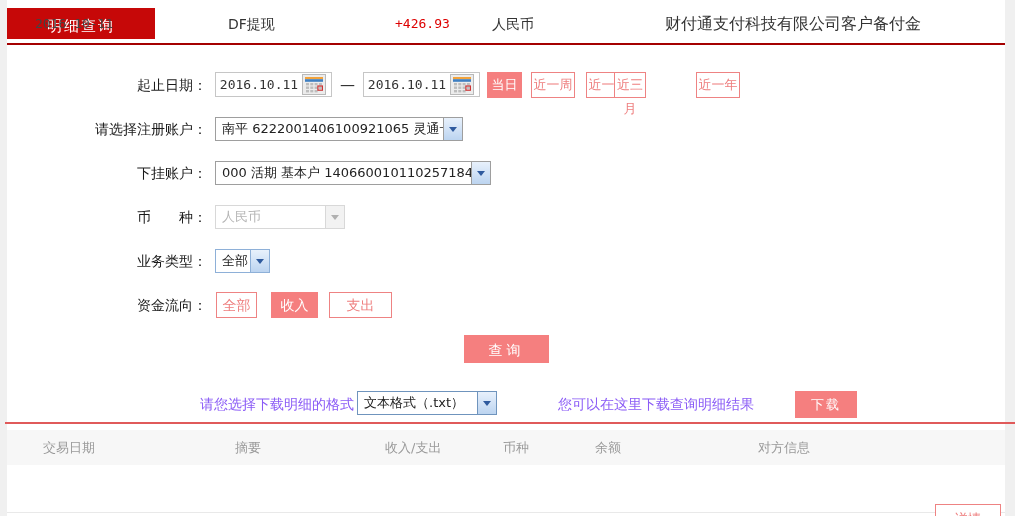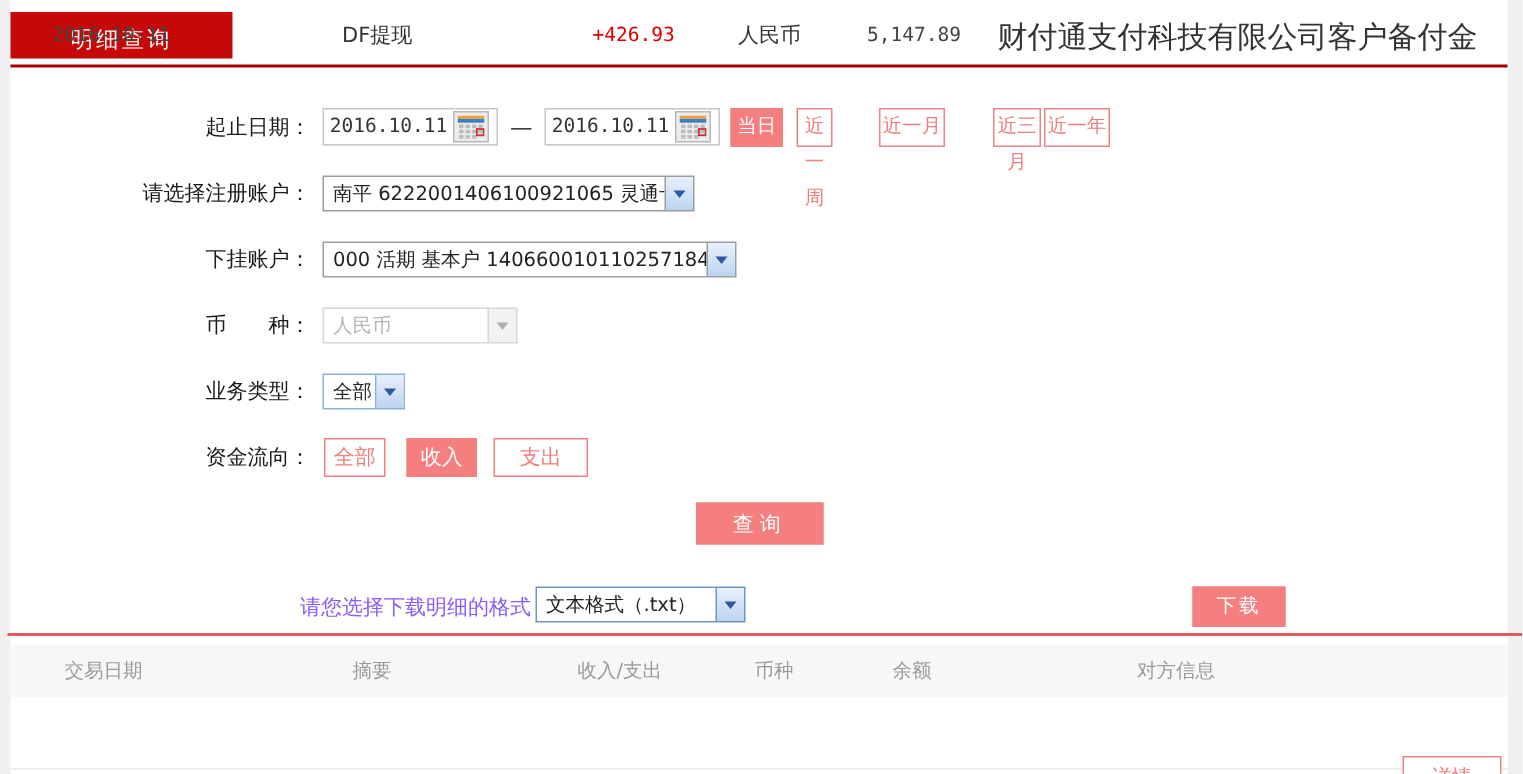--- a/index.html
+++ b/index.html
@@ -114,23 +114,23 @@
             <rect x="13.9" y="9.5" width="3" height="2.4"></rect>
           <rect x="1" y="13" width="3" height="2.4"></rect>
             <rect x="5.3" y="13" width="3" height="2.4"></rect>
             <rect x="9.6" y="13" width="3" height="2.4"></rect>
         </g>
         <rect x="12.9" y="9" width="4.6" height="4.2" fill="none" stroke="#cc3333" stroke-width="1.2"></rect>
       </svg>
     </span>
   </div>
   <div class="qbtn btn-solid" style="left:487px; width:35px;">当日</div>
-  <div class="qbtn btn-outline" style="left:531px; width:24px;">近一周</div>
+  <div class="qbtn btn-outline" style="left:531px; width:44px;">近一周</div>
   <div class="qbtn btn-outline" style="left:586px; width:44px;">近一月</div>
-  <div class="qbtn btn-outline" style="left:614px; width:32px;margin-left:48px;">近三月</div>
+  <div class="qbtn btn-outline" style="left:614px; width:32px;">近三月</div>
   <div class="qbtn btn-outline" style="left:696px; width:44px;">近一年</div>
 
   <div class="lbl" style="top:117px;">请选择注册账户：</div>
   <div class="xp-select" style="left:215px; top:117px; width:248px;">
     <span class="txt">南平 6222001406100921065 灵通卡</span>
     <span class="xp-arrow"></span>
   </div>
 
   <div class="lbl" style="top:161px;">下挂账户：</div>
   <div class="xp-select" style="left:215px; top:161px; width:276px;">
@@ -155,35 +155,35 @@
   <div class="flow-btn btn-solid" style="left:271px; width:47px;">收入</div>
   <div class="flow-btn btn-outline" style="left:329px; width:63px;">支出</div>
 
   <div class="query-btn btn-solid">查询</div>
 
   <div class="dl-lbl" style="left:200px;">请您选择下载明细的格式</div>
   <div class="xp-select" style="left:357px; top:391px; width:140px; border-color:#6f94bd;">
     <span class="txt">文本格式（.txt）</span>
     <span class="xp-arrow" style="border-left-color:#6f94bd;"></span>
   </div>
+  <div class="dl-lbl" style="left:558px;">您可以在这里下载查询明细结果</div>
   <div class="dl-btn btn-solid">下载</div>
 
   <div class="sep-line"></div>
 
   <div class="thead"></div>
   <div class="th" style="left:43px;">交易日期</div>
   <div class="th" style="left:235px;">摘要</div>
   <div class="th" style="left:385px;">收入/支出</div>
   <div class="th" style="left:503px;">币种</div>
   <div class="th" style="left:595px;">余额</div>
   <div class="th" style="left:758px;">对方信息</div>
 
   <div class="trow"></div>
   <div class="td mono" style="left:35px;">2016-10-11</div>
   <div class="td" style="left:228px; font-size:14px; color:#333;">DF提现</div>
   <div class="td mono amt" style="left:395px;">+426.93</div>
   <div class="td" style="left:492px; font-size:14px; color:#333;">人民币</div>
-  <div class="td mono" style="left:578px;">5,147.89</div>
-  <div class="td" style="left:665px; font-size:20px; color:#333;text-align:center;">财付通支付科技有限公司客户备付金</div>
+  <div class="td" style="left:665px; font-size:16px; color:#333;text-align:center;">财付通支付科技有限公司客户备付金</div>
   <div class="detail-btn btn-outline">详情</div>
 
   <div class="partial-td">财付通支付科技有限公司客户备付金</div>
 </div>
 
 </body></html>

